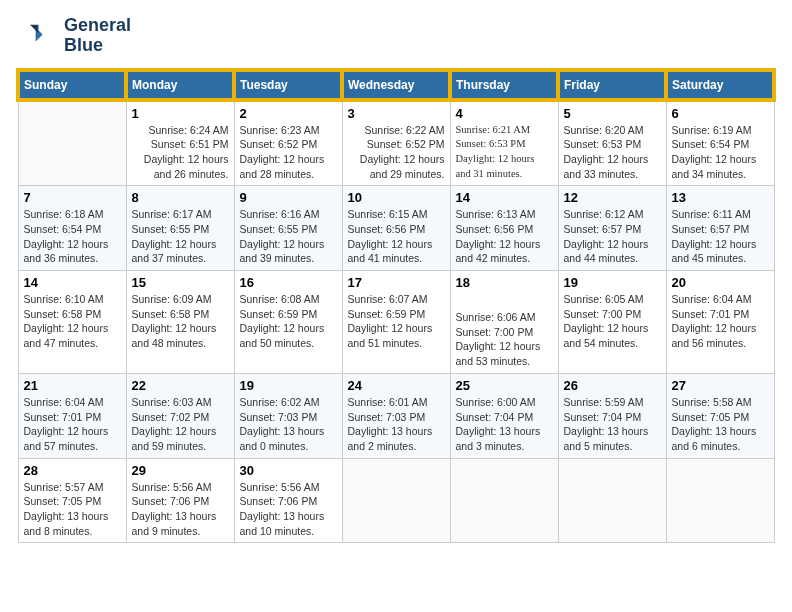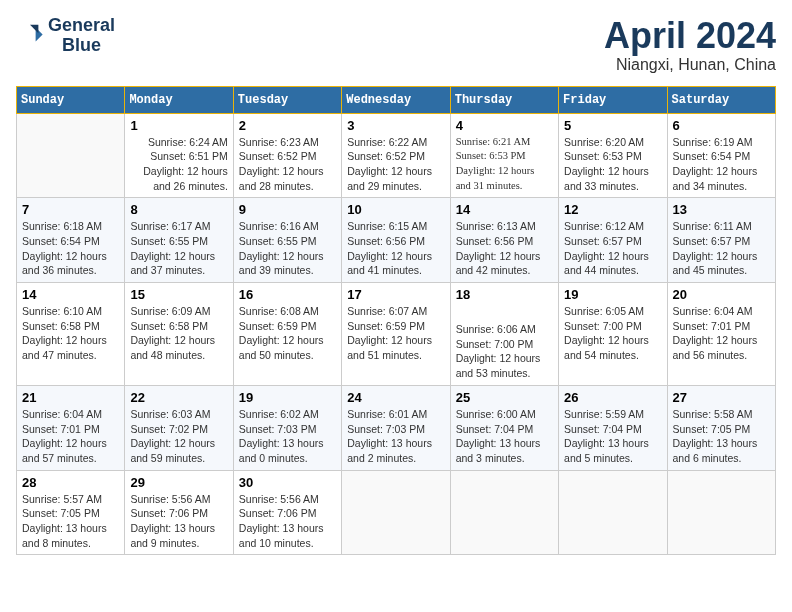--- a/index.html
+++ b/index.html
@@ -12,22 +12,21 @@
     }
     .header {
       display: flex;
       justify-content: space-between;
       align-items: flex-start;
       margin-bottom: 12px;
     }
     .logo {
       display: flex;
       align-items: center;
-      gap: 4px;
-      text-align: center;
+      gap: 20px;
     }
     .logo-text {
       font-size: 18px;
       font-weight: bold;
       color: #1a3a5c;
       line-height: 1.1;
     }
     .logo-text span {
       display: block;
     }
@@ -52,23 +51,22 @@
       width: 100%;
       border-collapse: collapse;
       font-size: 11px;
     }
     thead tr th {
       background: #2e6da4;
       color: #fff;
       font-weight: bold;
       font-size: 12px;
       padding: 6px 4px;
-      border: 1px solid #eab308;
+      border: 4px solid #eab308;
       text-align: left;
-      font-family: Liberation Mono, monospace;
     }
     tbody tr td {
       border: 1px solid #ccc;
       vertical-align: top;
       padding: 4px 5px;
       height: 80px;
       width: 14.28%;
       color: #222;
     }
     tbody tr:nth-child(even) td {
@@ -99,24 +97,20 @@
   <div class="logo">
     <svg class="logo-icon" viewBox="0 0 40 40">
       <polygon points="28,8 38,18 28,28" fill="#2e6da4"></polygon>
       <polygon points="20,4 32,4 32,16" fill="#1a3a5c"></polygon>
     </svg>
     <div class="logo-text">
       <span>General</span>
       <span>Blue</span>
     </div>
   </div>
-  <div class="title-block">
-    <div class="month-title">April 2024</div>
-    <div class="location-title">Niangxi, Hunan, China</div>
-  </div>
 </div>
 
 <table>
   <thead>
     <tr>
     <th>Sunday</th>
         <th>Monday</th>
         <th>Tuesday</th>
         <th>Wednesday</th>
         <th>Thursday</th>
@@ -136,21 +130,21 @@
         </td>
         <td>
           <div class="day-number">2</div>
           <div class="day-info" style="white-space: pre-line;">Sunrise: 6:23 AM
 Sunset: 6:52 PM
 Daylight: 12 hours
 and 28 minutes.</div>
         </td>
         <td>
           <div class="day-number">3</div>
-          <div class="day-info" style="white-space: pre-line;">Sunrise: 6:22 AM
+          <div class="day-info" style="white-space: pre-line; text-align: right;">Sunrise: 6:22 AM
 Sunset: 6:52 PM
 Daylight: 12 hours
 and 29 minutes.</div>
         </td>
         <td>
           <div class="day-number">4</div>
           <div class="day-info" style="white-space: pre-line; font-family: Liberation Serif, serif;">Sunrise: 6:21 AM
 Sunset: 6:53 PM
 Daylight: 12 hours
 and 31 minutes.</div>

